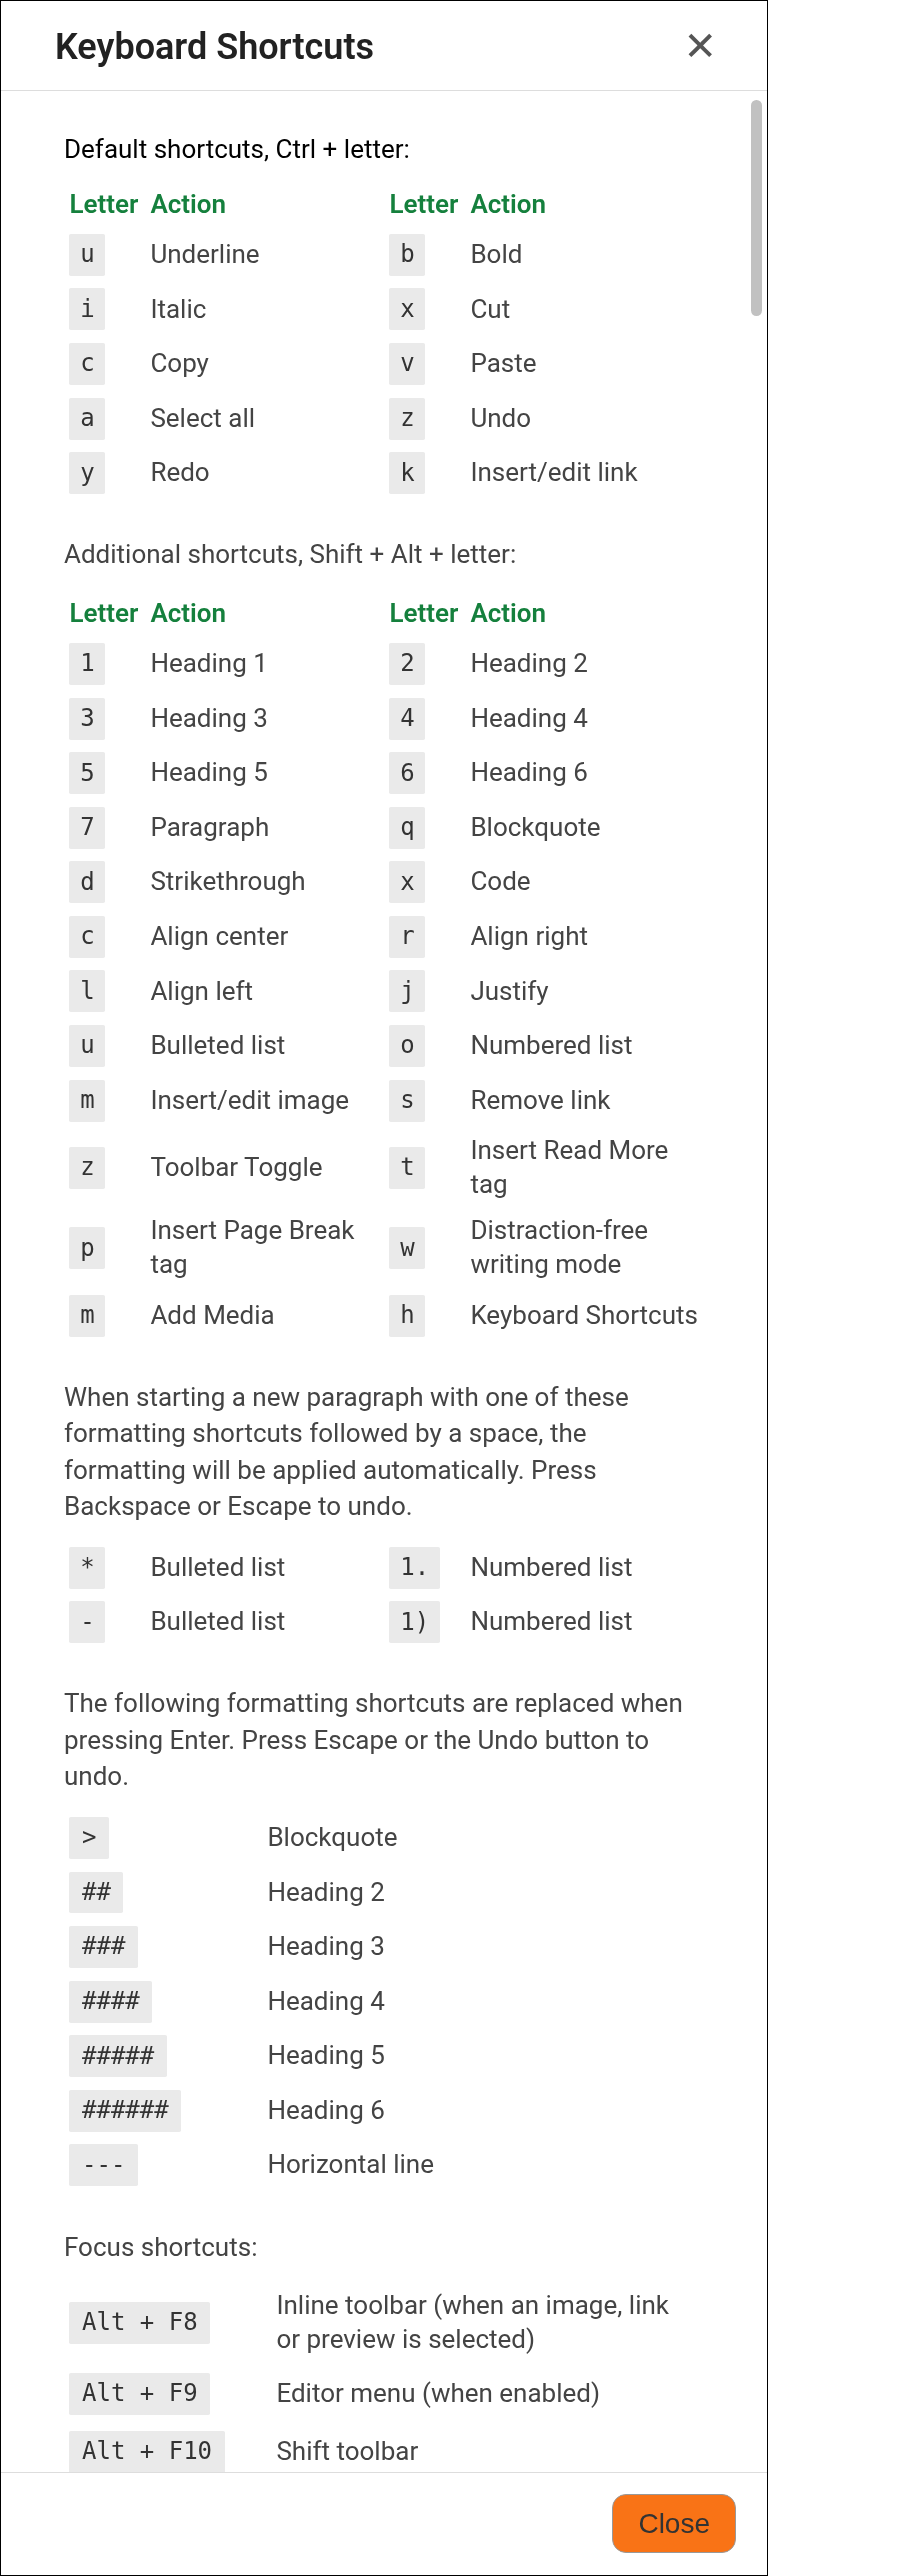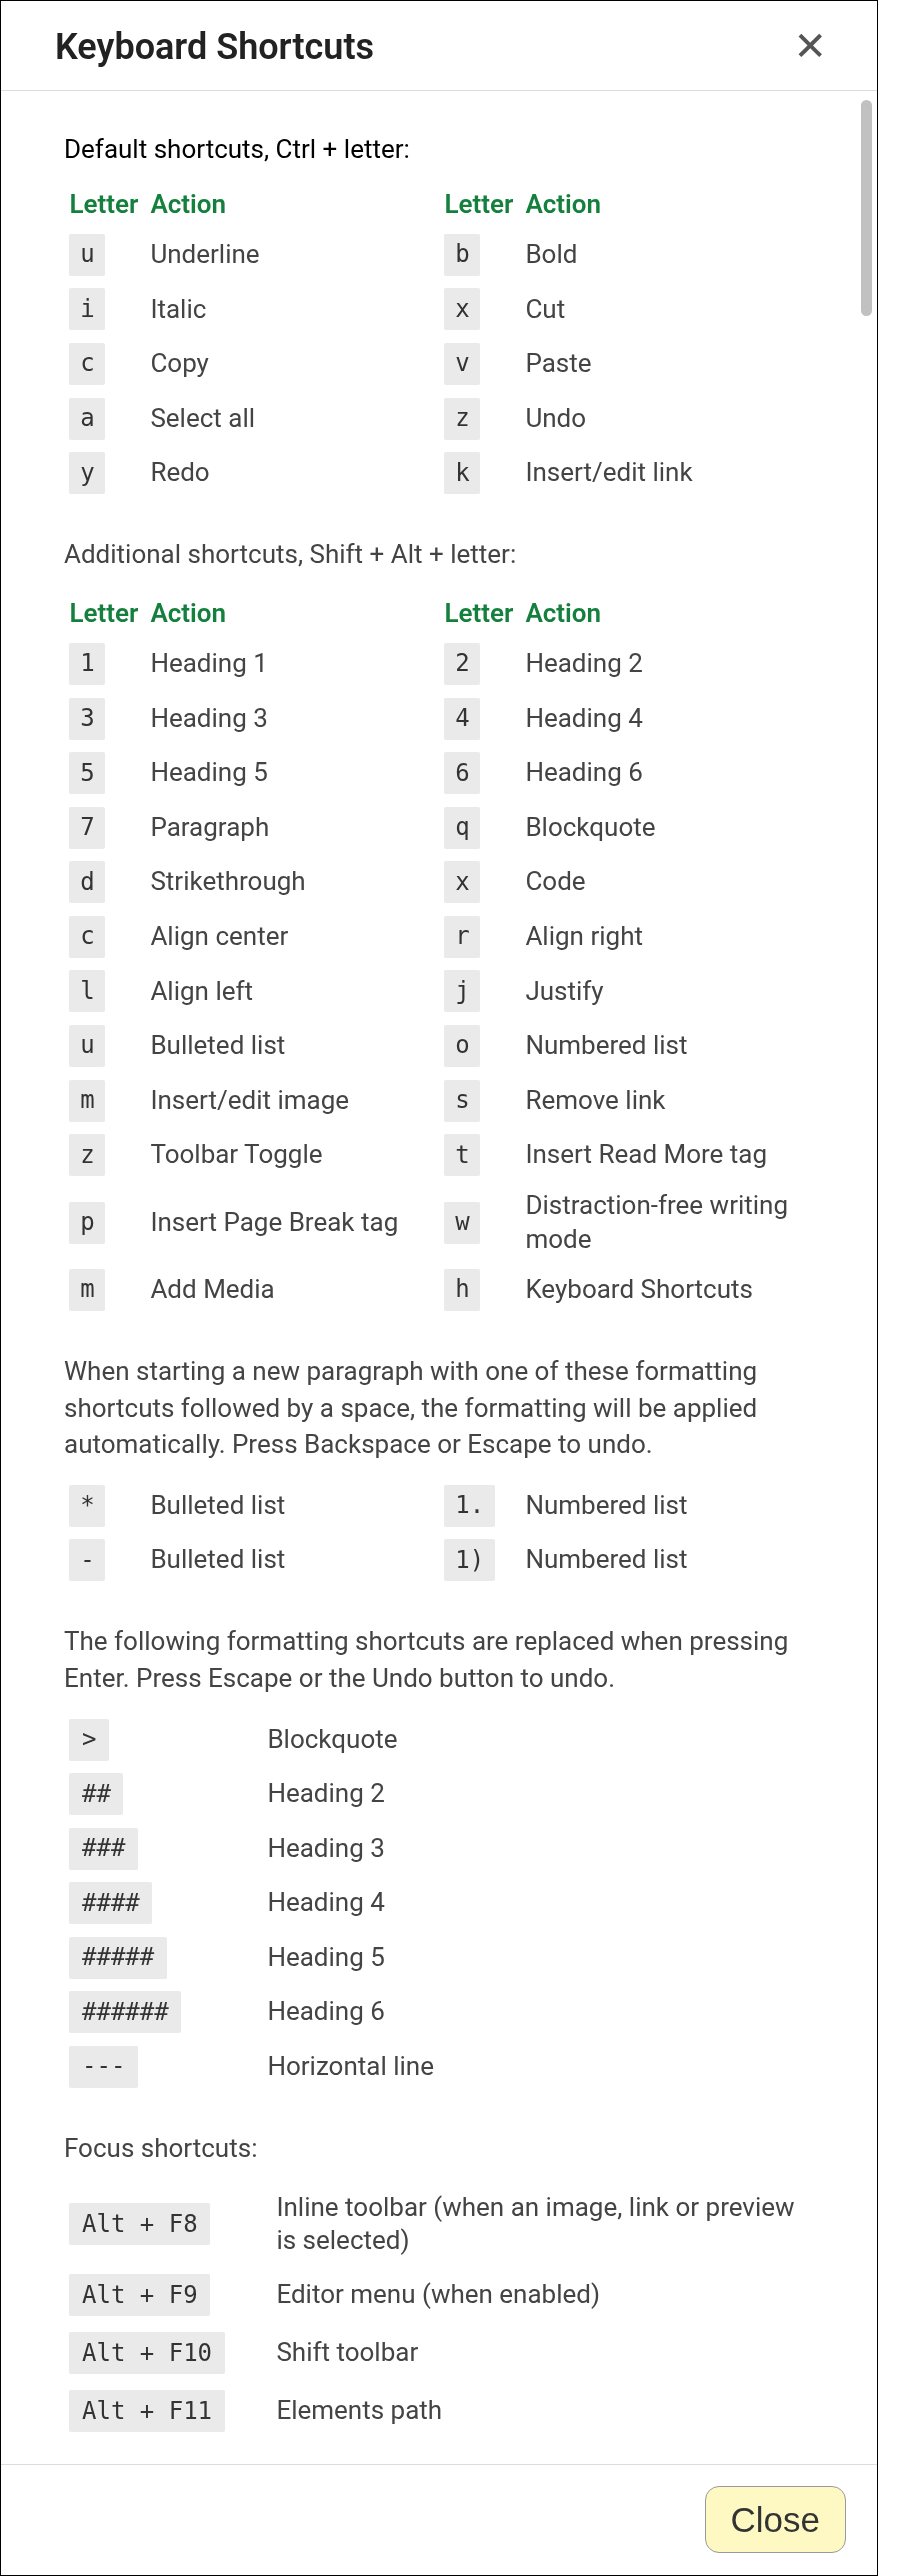--- a/index.html
+++ b/index.html
@@ -3,21 +3,21 @@
 <meta charset="utf-8">
 <style>
   * { box-sizing: border-box; }
   html, body {
     margin: 0; padding: 0;
     background: #fff;
     font-family: -apple-system, BlinkMacSystemFont, "Segoe UI", Roboto, Helvetica, Arial, sans-serif;
     color: #333;
   }
   .modal {
-    width: 878px;
+    width: 768px;
     margin: 0;
     border: 1.8px solid #000;
     background: #fff;
     display: flex;
     flex-direction: column;
     height: 2576px;
   }
   .modal-header {
     display: flex;
     align-items: center;
@@ -102,23 +102,23 @@
   table.focus td { padding: 8px 5.4px; }
   .modal-footer {
     border-top: 0.9px solid #ddd;
     padding: 21.6px 31px;
     text-align: right;
     background: #fff;
   }
   .btn {
     display: inline-block;
     border: 0.9px solid #999;
-    background: #fef9c3;
+    background: #f97316;
     color: #333;
-    font-size: 35px;
+    font-size: 28px;
     padding: 12.6px 25px;
     border-radius: 14px;
     cursor: pointer;
   }
 </style>
 </head>
 <body>
 
 <div class="modal">
 

